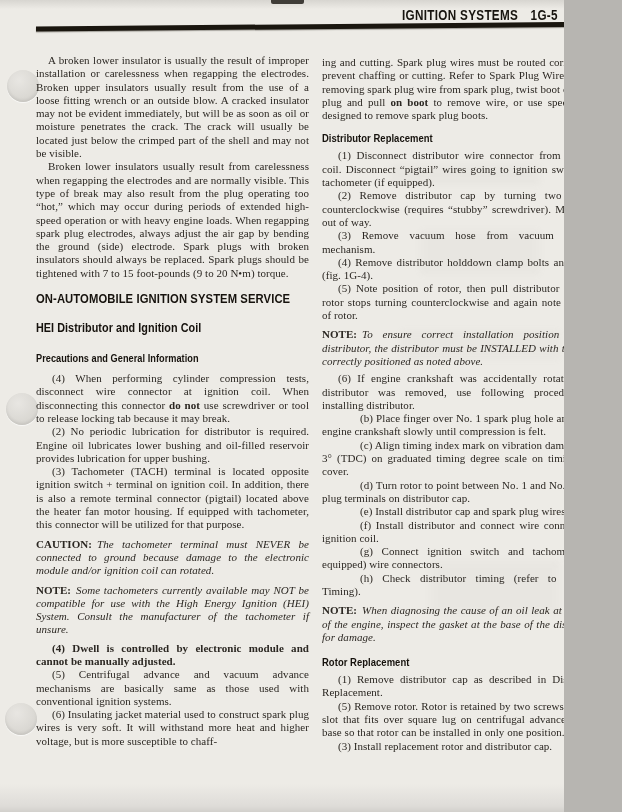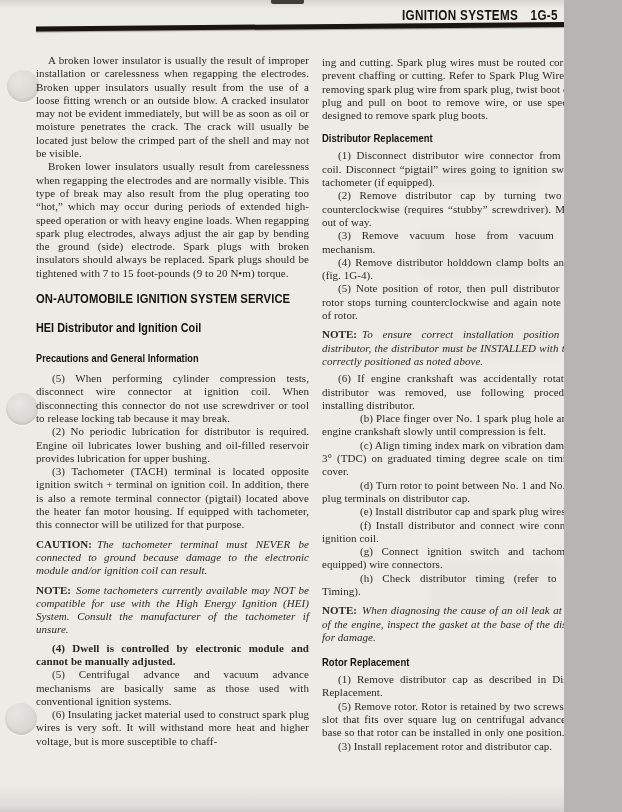--- a/index.html
+++ b/index.html
@@ -33,21 +33,21 @@
   
   .ghost{position:absolute;background:#a8a6a1;filter:blur(3px);border-radius:3px;}
   
   .col{position:absolute;font-size:11px;line-height:13.3px;color:#2b2722;text-align:justify;letter-spacing:.05px;}
   .col-left{left:36px;top:50px;width:273px;}
   .col-right{left:322px;top:56px;width:279px;}
   .col p{margin:0;}
   .indent{text-indent:12px;}
   .step{text-indent:16px;}
   .substep{text-indent:38px;}
-  .b{font-weight:normal;}
+  .b{font-weight:bold;}
   .it{font-style:italic;margin-left:5px;}
   .lbl{font-weight:bold;}
   .noteblk{margin:6px 0 4px 0 !important;}
   .cautionblk{margin:6px 0 0 0 !important;}
   .h1,.h2,.h3,.rh{
     font-family:"Liberation Sans","DejaVu Sans",sans-serif;font-weight:bold;color:#16120d;
     transform:scaleX(0.9);transform-origin:0 50%;white-space:nowrap;text-align:left;
   }
   .h1{font-size:12.5px;line-height:13px;margin:13px 0 0 0 !important;letter-spacing:.1px;}
   .h2{font-size:12px;line-height:13px;margin:16px 0 0 0 !important;}
@@ -78,24 +78,24 @@
   <div class="ghost" style="left:420px;top:230px;width:120px;height:45px;opacity:.06;"></div>
   <div class="ghost" style="left:400px;top:330px;width:160px;height:30px;opacity:.05;"></div>
   <div class="ghost" style="left:430px;top:560px;width:130px;height:55px;opacity:.06;"></div>
 
   <div class="col col-left">
     <p class="indent mt4">A broken lower insulator is usually the result of improper installation or carelessness when regapping the electrodes. Broken upper insulators usually result from the use of a loose fitting wrench or an outside blow. A cracked insulator may not be evident immediately, but will be as soon as oil or moisture penetrates the crack. The crack will usually be located just below the crimped part of the shell and may not be visible.</p>
     <p class="indent">Broken lower insulators usually result from carelessness when regapping the electrodes and are normally visible. This type of break may also result from the plug operating too “hot,” which may occur during periods of extended high-speed operation or with heavy engine loads. When regapping spark plug electrodes, always adjust the air gap by bending the ground (side) electrode. Spark plugs with broken insulators should always be replaced. Spark plugs should be tightened with 7 to 15 foot-pounds (9 to 20 N•m) torque.</p>
     <p class="h1">ON-AUTOMOBILE IGNITION SYSTEM SERVICE</p>
     <p class="h2">HEI Distributor and Ignition Coil</p>
     <p class="h3">Precautions and General Information</p>
-    <p class="step"><span>(5) When performing cylinder compression tests, disconnect wire connector at ignition coil. When disconnecting this connector </span><span class="b">do not</span><span> use screwdriver or tool to release locking tab because it may break.</span></p>
+    <p class="step"><span>(4) When performing cylinder compression tests, disconnect wire connector at ignition coil. When disconnecting this connector </span><span class="b">do not</span><span> use screwdriver or tool to release locking tab because it may break.</span></p>
     <p class="step">(2) No periodic lubrication for distributor is required. Engine oil lubricates lower bushing and oil-filled reservoir provides lubrication for upper bushing.</p>
     <p class="step">(3) Tachometer (TACH) terminal is located opposite ignition switch + terminal on ignition coil. In addition, there is also a remote terminal connector (pigtail) located above the heater fan motor housing. If equipped with tachometer, this connector will be utilized for that purpose.</p>
-    <p class="cautionblk"><span class="lbl">CAUTION:</span><span class="it">The tachometer terminal must NEVER be connected to ground because damage to the electronic module and/or ignition coil can result.</span></p>
+    <p class="cautionblk"><span class="lbl">CAUTION:</span><span class="it">The tachometer terminal must NEVER be connected to ground because damage to the electronic module and/or ignition coil can rotated.</span></p>
     <p class="noteblk"><span class="lbl">NOTE:</span><span class="it">Some tachometers currently available may NOT be compatible for use with the High Energy Ignition (HEI) System. Consult the manufacturer of the tachometer if unsure.</span></p>
     <p class="step mt5">(4) Dwell is controlled by electronic module and cannot be manually adjusted.</p>
     <p class="step">(5) Centrifugal advance and vacuum advance mechanisms are basically same as those used with conventional ignition systems.</p>
     <p class="step">(6) Insulating jacket material used to construct spark plug wires is very soft. It will withstand more heat and higher voltage, but is more susceptible to chaff-</p>
   </div>
 
   <div class="col col-right">
     <p><span>ing and cutting. Spark plug wires must be routed correctly to prevent chaffing or cutting. Refer to Spark Plug Wires. When removing spark plug wire from spark plug, twist boot on spark plug and pull </span><span class="b">on boot</span><span> to remove wire, or use special tool designed to remove spark plug boots.</span></p>
     <p class="rh">Distributor Replacement</p>
     <p class="step">(1) Disconnect distributor wire connector from ignition coil. Disconnect “pigtail” wires going to ignition switch and tachometer (if equipped).</p>

